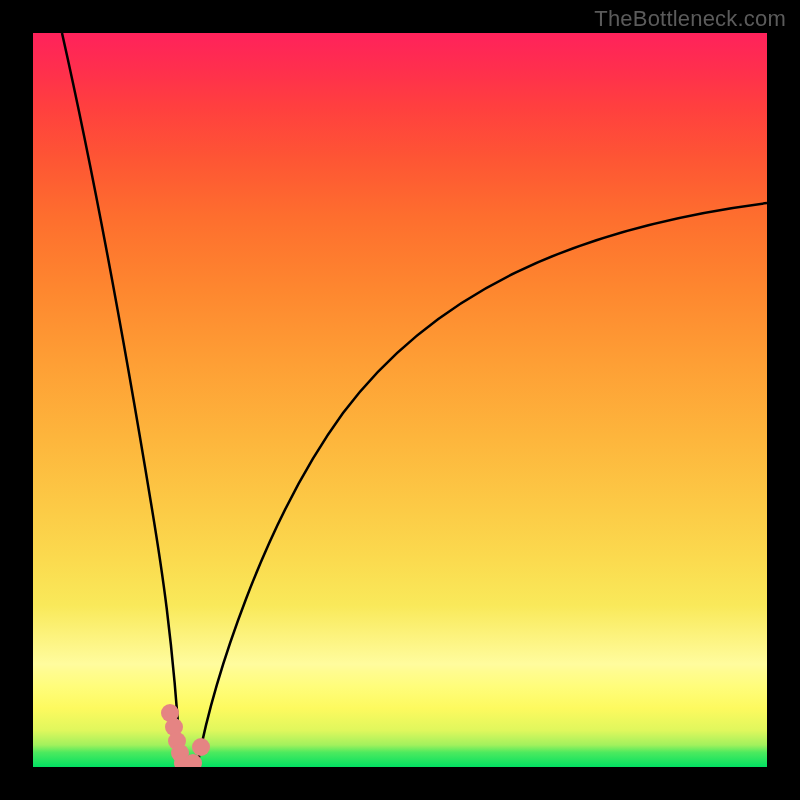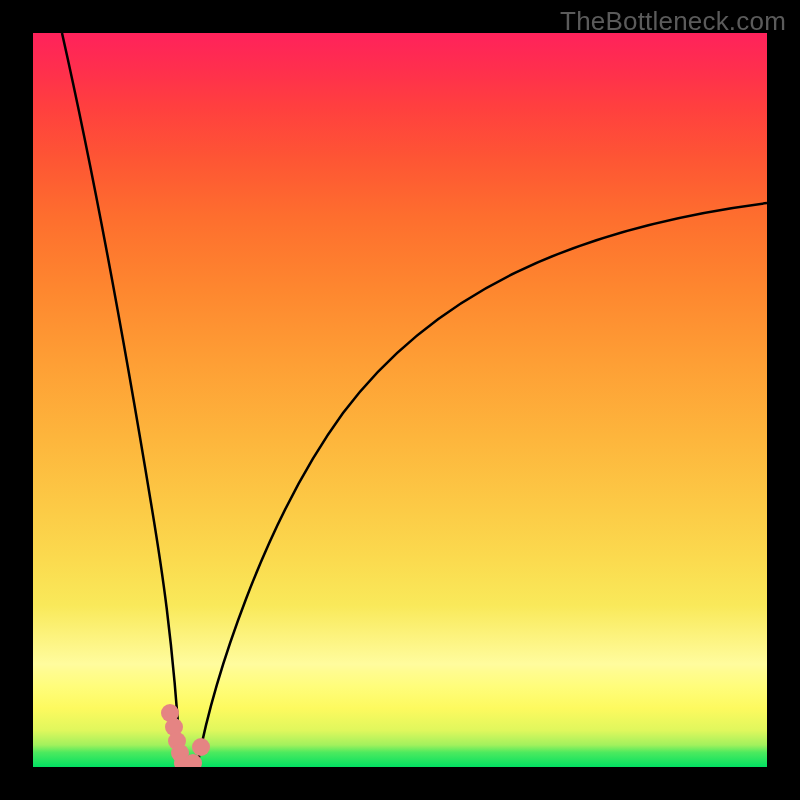--- a/index.html
+++ b/index.html
@@ -47,21 +47,21 @@
       #ff3f3f 90%,
       #ff2f4d 95%,
       #ff225b 100%
     );
   }
   .watermark {
     position: absolute;
     top: 6px;
     right: 14px;
     color: #5b5b5b;
-    font-size: 26px;
+    font-size: 22px;
     letter-spacing: 0.2px;
   }
   svg.curves {
     position: absolute;
     left: 33px;
     top: 33px;
     width: 734px;
     height: 734px;
   }
 </style>

